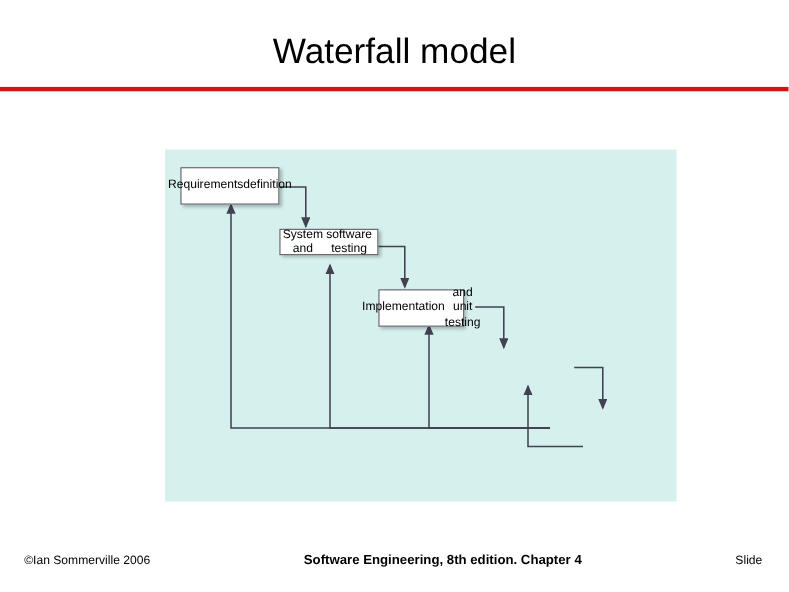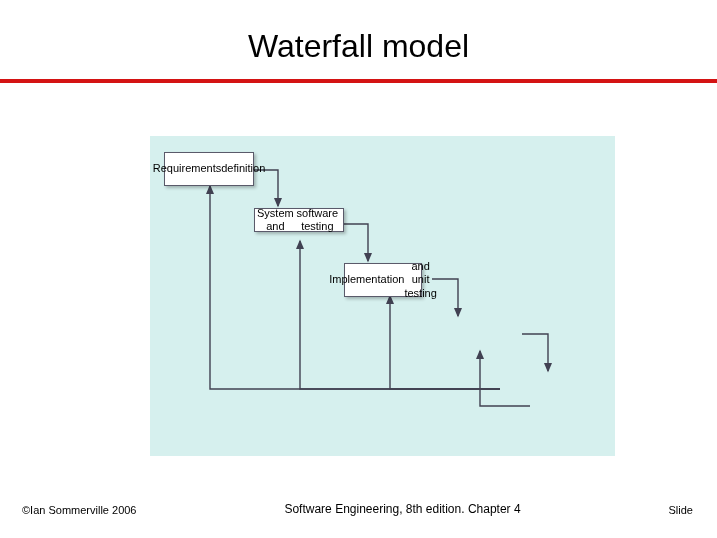--- a/index.html
+++ b/index.html
@@ -53,21 +53,21 @@
     width: 100%;
     font-size: 11px;
     display: flex;
     justify-content: space-between;
     align-items: flex-end;
     padding-left: 22px;
     padding-right: 24px;
     margin-top: 42px;
   }
   .footer-center {
-    font-weight: normal;
+    font-weight: bold;
     font-size: 12px;
   }
   svg.arrows {
     position: absolute;
     left: 0;
     top: 0;
     width: 465px;
     height: 320px;
     pointer-events: none;
   }

